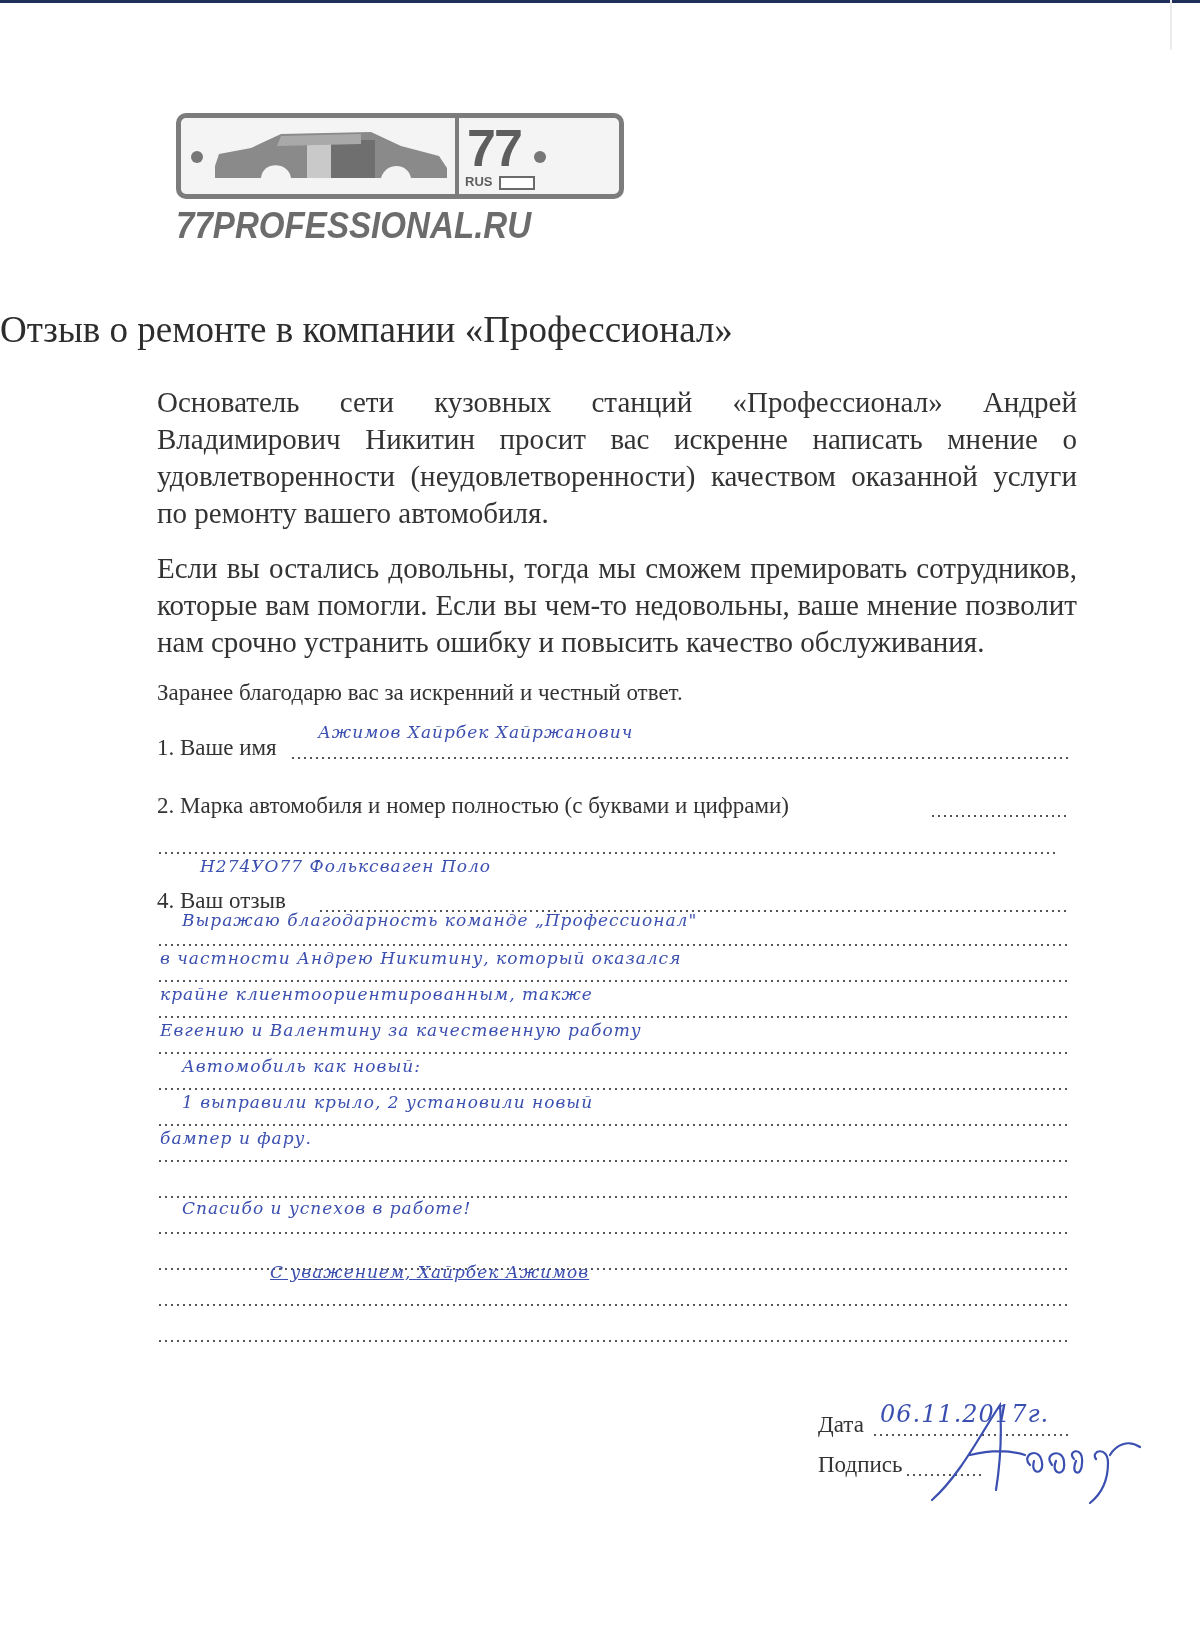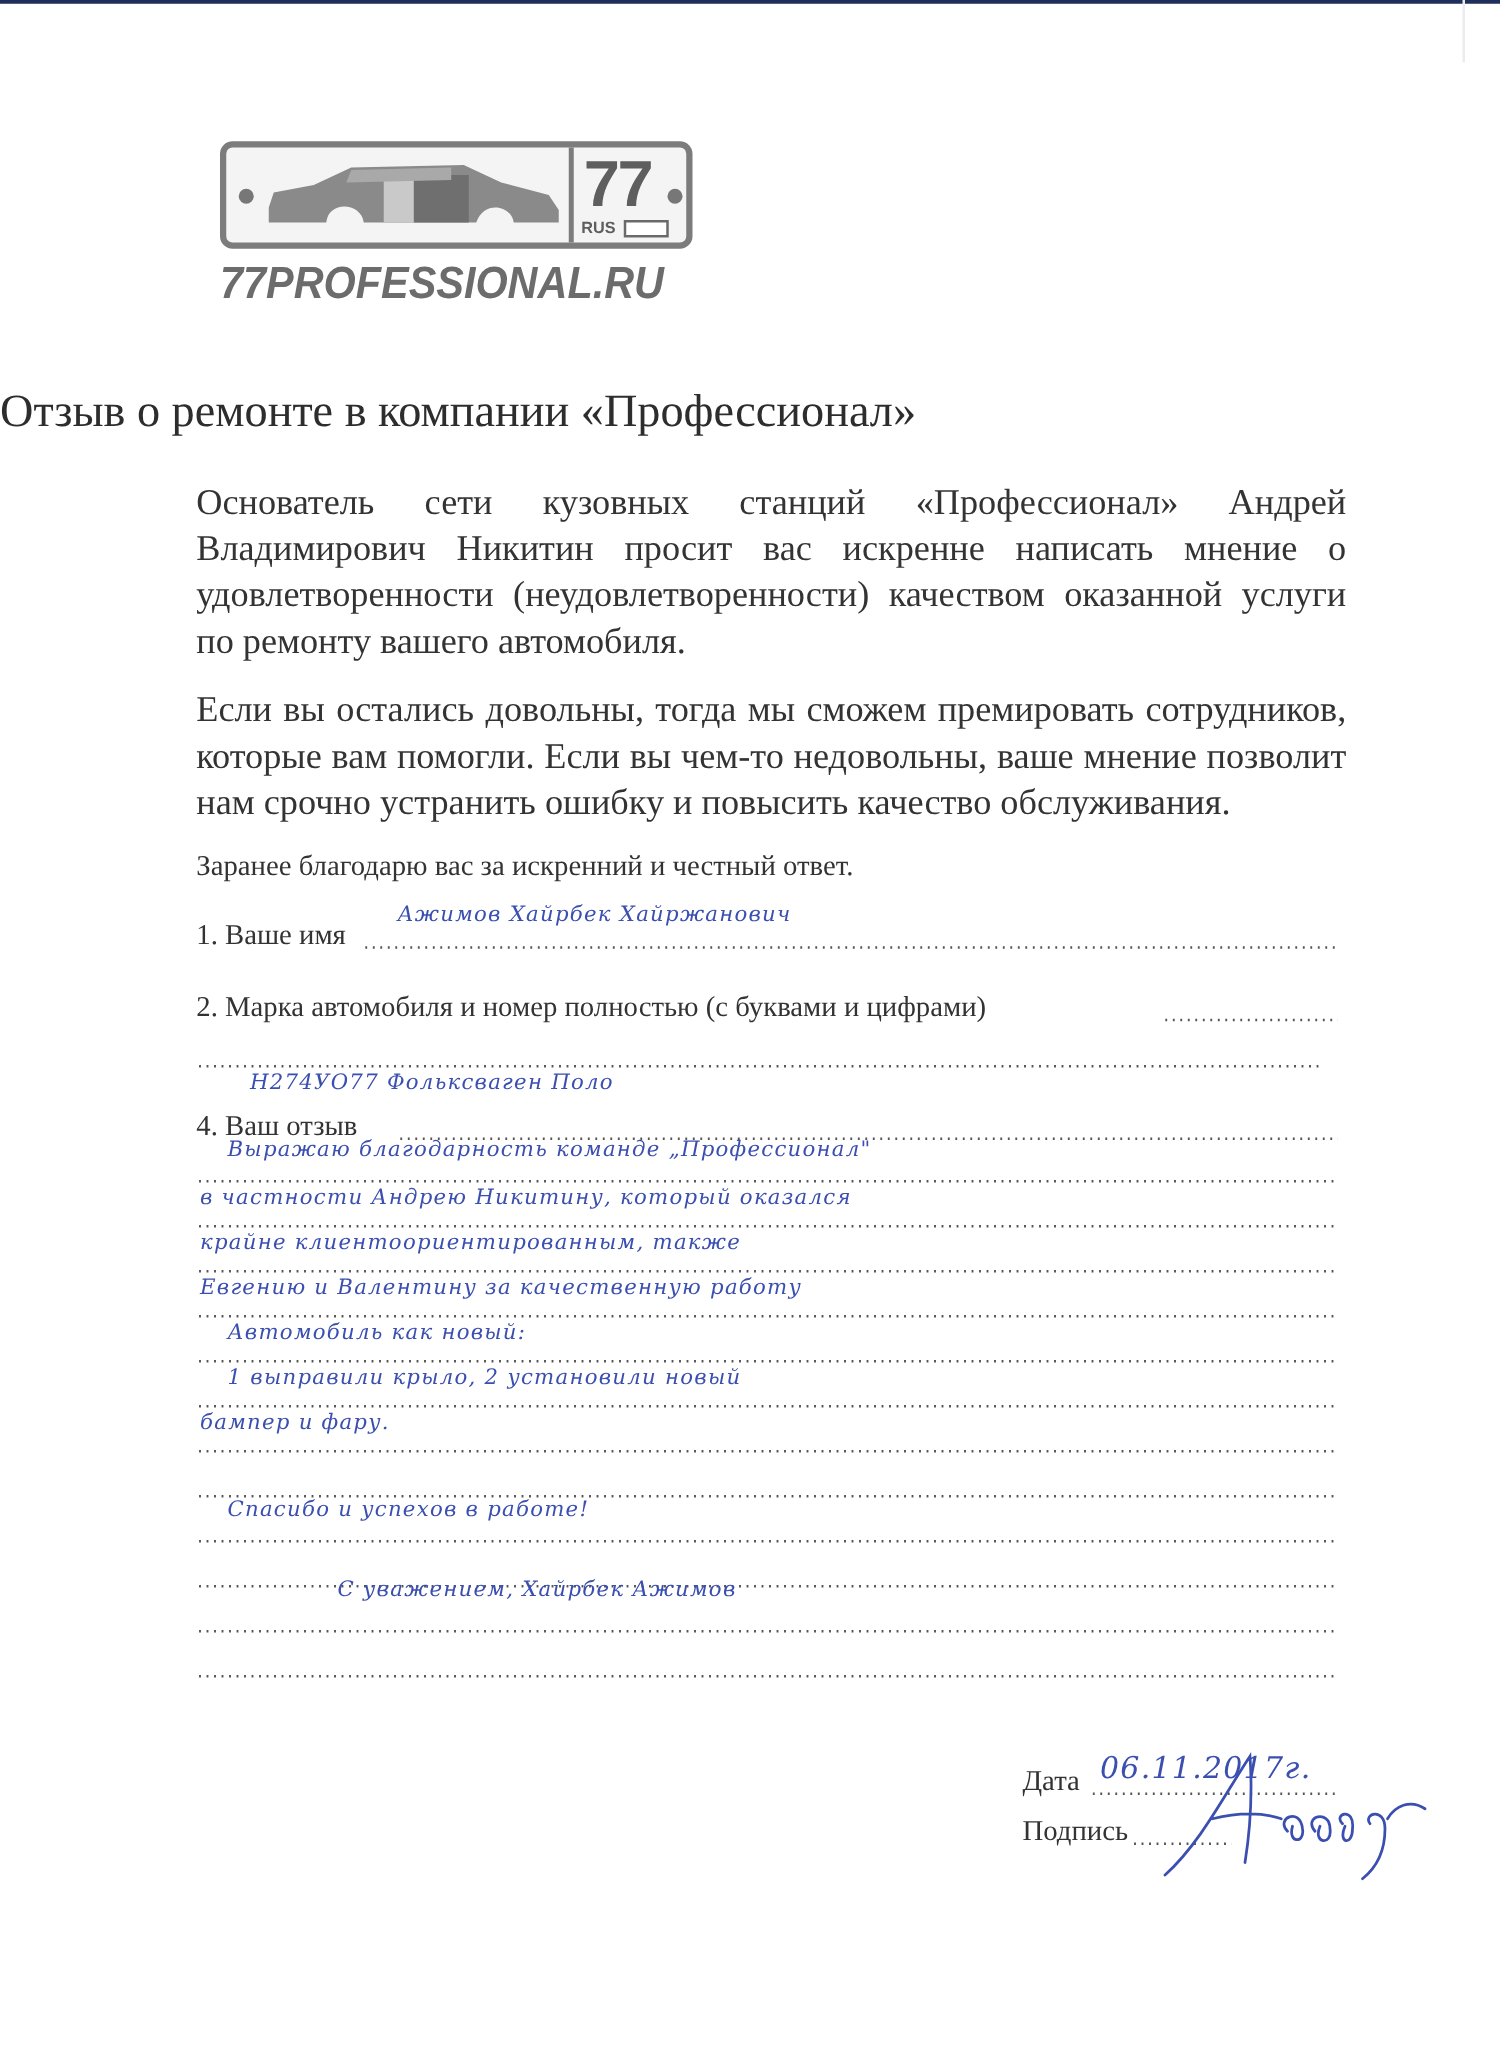--- a/index.html
+++ b/index.html
@@ -8,21 +8,21 @@
     background: #ffffff;
     font-family: "Liberation Serif", "DejaVu Serif", serif;
     color: #2a2a2a;
   }
   .top-border { position: absolute; left: 0; top: 0; width: 1200px; height: 3px; background: #1f2f5a; }
   .right-shadow { position: absolute; left: 1170px; top: 0; width: 2px; height: 50px; background: #ececec; }
 
   
   .logo { position: absolute; left: 176px; top: 113px; width: 380px; }
   .logo-plate {
-    position: absolute; left: 0; top: 0; width: 378px; height: 86px;
+    position: absolute; left: 0; top: 0; width: 448px; height: 86px;
     border: 5px solid #7c7c7c; border-radius: 10px; box-sizing: border-box;
     background: #f4f4f4;
   }
   .logo-plate .divider { position: absolute; left: 274px; top: 0; width: 4px; height: 76px; background: #7c7c7c; }
   .logo-plate .dot { position: absolute; width: 12px; height: 12px; border-radius: 50%; background: #777; }
   .logo-plate .dot.l { left: 10px; top: 33px; }
   .logo-plate .dot.r { left: 353px; top: 33px; }
   .logo-num {
     position: absolute; left: 286px; top: 0px; font-family: "Liberation Sans", sans-serif;
     font-weight: bold; font-size: 52px; color: #5e5e5e; letter-spacing: -2px;
@@ -128,21 +128,21 @@
   <div class="dots-line" style="left:157px; top:1196px; width:913px;"></div>
   <div class="hand" style="left:160px; top:1164px;"></div>
 
   <div class="dots-line" style="left:157px; top:1232px; width:913px;"></div>
   <div class="hand" style="left:182px; top:1198px;">Спасибо и успехов в работе!</div>
 
   <div class="dots-line" style="left:157px; top:1268px; width:913px;"></div>
   <div class="hand" style="left:160px; top:1236px;"></div>
 
   <div class="dots-line" style="left:157px; top:1304px; width:913px;"></div>
-  <div class="hand" style="left:270px; top:1262px;">С уважением, Хайрбек Ажимов</div>
+  <div class="hand" style="left:270px; top:1262px;text-decoration:underline;">С уважением, Хайрбек Ажимов</div>
 
   <div class="dots-line" style="left:157px; top:1340px; width:913px;"></div>
   <div class="hand" style="left:160px; top:1308px;"></div>
 </div>
 
 <div class="text-line" style="left:818px; top:1412px;">Дата</div>
 <div class="dots-line" style="left:872px; top:1434px; width:200px;"></div>
 <div class="hand" style="left:880px; top:1400px; font-size:24px;">06.11.2017г.</div>
 
 <div class="text-line" style="left:818px; top:1452px;">Подпись</div>

